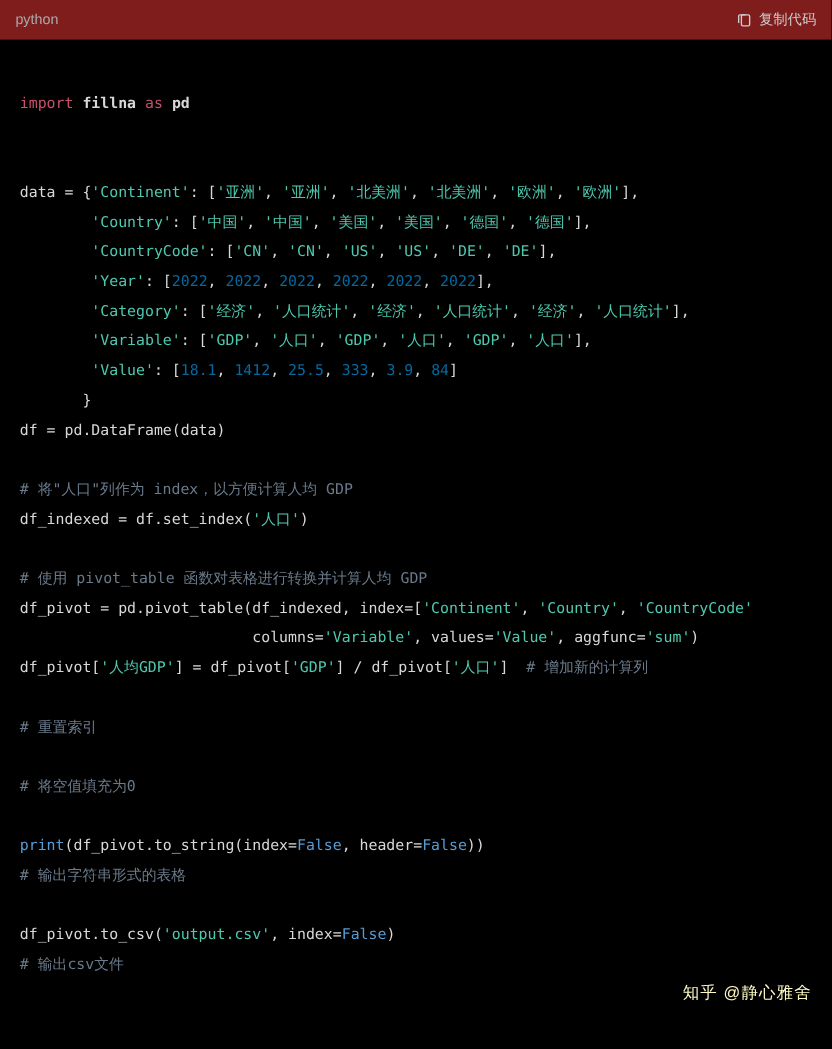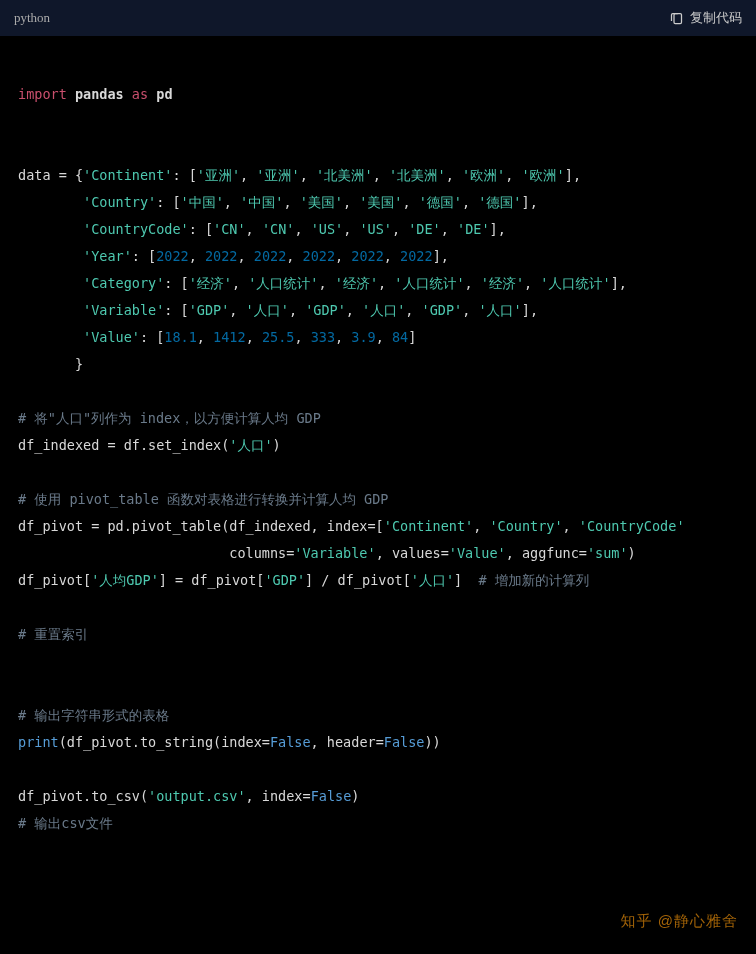--- a/index.html
+++ b/index.html
@@ -7,29 +7,29 @@
   width: 756px;
   height: 954px;
   background: #000;
   font-family: 'Menlo', 'Consolas', 'Monaco', monospace;
   font-size: 13.5px;
   line-height: 2.0;
   overflow: hidden;
   position: relative;
 }
 .header {
-  background: #0f172a;
+  background: #7f1d1d;
   height: 36px;
   display: flex;
   align-items: center;
   justify-content: space-between;
   padding: 0 14px;
   color: #aaa;
   font-size: 13px;
-  font-family: Liberation Serif, serif;
+  font-family: Liberation Sans, sans-serif;
 }
 .copy-btn {
   display: flex;
   align-items: center;
   gap: 6px;
   cursor: pointer;
   color: #ccc;
   text-align: center;
 }
 .copy-btn svg { width: 15px; height: 15px; }
@@ -41,23 +41,23 @@
 .kw { color: #c94f6d; text-align: center; }               
 .kw2 { color: #569cd6; }              
 .mod { color: #d8d8d8; font-weight: 600; } 
 .var { color: #d8d8d8; }
 .str { color: #4ec9b0; text-align: center; }              
 .num { color: #0369a1; }              
 .cmt { color: #6a7a8a; }              
 .kwFalse { color: #569cd6; }
 .watermark {
   position: absolute;
-  bottom: 18px;
+  bottom: 36px;
   right: 18px;
-  color: #a16207;
+  color: #fef9c3;
   font-family: -apple-system, "PingFang SC", Arial, sans-serif;
   font-size: 15px;
   letter-spacing: 1px;
   text-shadow: 0 0 4px rgba(0,0,0,0.8);
 }
 </style>
 </head>
 <body>
 
 <div class="header">
@@ -66,43 +66,45 @@
     <svg viewBox="0 0 24 24" fill="none" stroke="currentColor" stroke-width="2">
       <rect x="8" y="4" width="12" height="16" rx="2"></rect>
       <path d="M4 16V6a2 2 0 0 1 2-2h8"></path>
     </svg>
     <span>复制代码</span>
   </div>
 </div>
 
 <div class="code-area">
 <div class="code-line"> </div>
-<div class="code-line"><span class="kw">import</span> <span class="mod">pandas</span> <span class="kw">as</span> <span class="mod">pd</span></div>
+<div class="code-line"><span class="kw">import</span> <span class="mod">fillna</span> <span class="kw">as</span> <span class="mod">pd</span></div>
 <div class="code-line"> </div>
 <div class="code-line"> </div>
 <div class="code-line"><span class="var">data = {</span><span class="str">'Continent'</span><span class="var">: [</span><span class="str">'亚洲'</span><span class="var">, </span><span class="str">'亚洲'</span><span class="var">, </span><span class="str">'北美洲'</span><span class="var">, </span><span class="str">'北美洲'</span><span class="var">, </span><span class="str">'欧洲'</span><span class="var">, </span><span class="str">'欧洲'</span><span class="var">],</span></div>
 <div class="code-line"><span class="var">        </span><span class="str">'Country'</span><span class="var">: [</span><span class="str">'中国'</span><span class="var">, </span><span class="str">'中国'</span><span class="var">, </span><span class="str">'美国'</span><span class="var">, </span><span class="str">'美国'</span><span class="var">, </span><span class="str">'德国'</span><span class="var">, </span><span class="str">'德国'</span><span class="var">],</span></div>
 <div class="code-line"><span class="var">        </span><span class="str">'CountryCode'</span><span class="var">: [</span><span class="str">'CN'</span><span class="var">, </span><span class="str">'CN'</span><span class="var">, </span><span class="str">'US'</span><span class="var">, </span><span class="str">'US'</span><span class="var">, </span><span class="str">'DE'</span><span class="var">, </span><span class="str">'DE'</span><span class="var">],</span></div>
 <div class="code-line"><span class="var">        </span><span class="str">'Year'</span><span class="var">: [</span><span class="num">2022</span><span class="var">, </span><span class="num">2022</span><span class="var">, </span><span class="num">2022</span><span class="var">, </span><span class="num">2022</span><span class="var">, </span><span class="num">2022</span><span class="var">, </span><span class="num">2022</span><span class="var">],</span></div>
 <div class="code-line"><span class="var">        </span><span class="str">'Category'</span><span class="var">: [</span><span class="str">'经济'</span><span class="var">, </span><span class="str">'人口统计'</span><span class="var">, </span><span class="str">'经济'</span><span class="var">, </span><span class="str">'人口统计'</span><span class="var">, </span><span class="str">'经济'</span><span class="var">, </span><span class="str">'人口统计'</span><span class="var">],</span></div>
 <div class="code-line"><span class="var">        </span><span class="str">'Variable'</span><span class="var">: [</span><span class="str">'GDP'</span><span class="var">, </span><span class="str">'人口'</span><span class="var">, </span><span class="str">'GDP'</span><span class="var">, </span><span class="str">'人口'</span><span class="var">, </span><span class="str">'GDP'</span><span class="var">, </span><span class="str">'人口'</span><span class="var">],</span></div>
 <div class="code-line"><span class="var">        </span><span class="str">'Value'</span><span class="var">: [</span><span class="num">18.1</span><span class="var">, </span><span class="num">1412</span><span class="var">, </span><span class="num">25.5</span><span class="var">, </span><span class="num">333</span><span class="var">, </span><span class="num">3.9</span><span class="var">, </span><span class="num">84</span><span class="var">]</span></div>
 <div class="code-line"><span class="var">       }</span></div>
+<div class="code-line"><span class="var">df = pd.DataFrame(data)</span></div>
 <div class="code-line"> </div>
 <div class="code-line"><span class="cmt"># 将"人口"列作为 index，以方便计算人均 GDP</span></div>
 <div class="code-line"><span class="var">df_indexed = df.set_index(</span><span class="str">'人口'</span><span class="var">)</span></div>
 <div class="code-line"> </div>
 <div class="code-line"><span class="cmt"># 使用 pivot_table 函数对表格进行转换并计算人均 GDP</span></div>
 <div class="code-line"><span class="var">df_pivot = pd.pivot_table(df_indexed, index=[</span><span class="str">'Continent'</span><span class="var">, </span><span class="str">'Country'</span><span class="var">, </span><span class="str">'CountryCode'</span></div>
 <div class="code-line"><span class="var">                          columns=</span><span class="str">'Variable'</span><span class="var">, values=</span><span class="str">'Value'</span><span class="var">, aggfunc=</span><span class="str">'sum'</span><span class="var">)</span></div>
 <div class="code-line"><span class="var">df_pivot[</span><span class="str">'人均GDP'</span><span class="var">] = df_pivot[</span><span class="str">'GDP'</span><span class="var">] / df_pivot[</span><span class="str">'人口'</span><span class="var">]  </span><span class="cmt"># 增加新的计算列</span></div>
 <div class="code-line"> </div>
 <div class="code-line"><span class="cmt"># 重置索引</span></div>
 <div class="code-line"> </div>
+<div class="code-line"><span class="cmt"># 将空值填充为0</span></div>
 <div class="code-line"> </div>
+<div class="code-line"><span class="kw2">print</span><span class="var">(df_pivot.to_string(index=</span><span class="kwFalse">False</span><span class="var">, header=</span><span class="kwFalse">False</span><span class="var">))</span></div>
 <div class="code-line"><span class="cmt"># 输出字符串形式的表格</span></div>
-<div class="code-line"><span class="kw2">print</span><span class="var">(df_pivot.to_string(index=</span><span class="kwFalse">False</span><span class="var">, header=</span><span class="kwFalse">False</span><span class="var">))</span></div>
 <div class="code-line"> </div>
 <div class="code-line"><span class="var">df_pivot.to_csv(</span><span class="str">'output.csv'</span><span class="var">, index=</span><span class="kwFalse">False</span><span class="var">)</span></div>
 <div class="code-line"><span class="cmt"># 输出csv文件</span></div>
 </div>
 
 <div class="watermark">知乎 @静心雅舍</div>
 
 </body></html>

